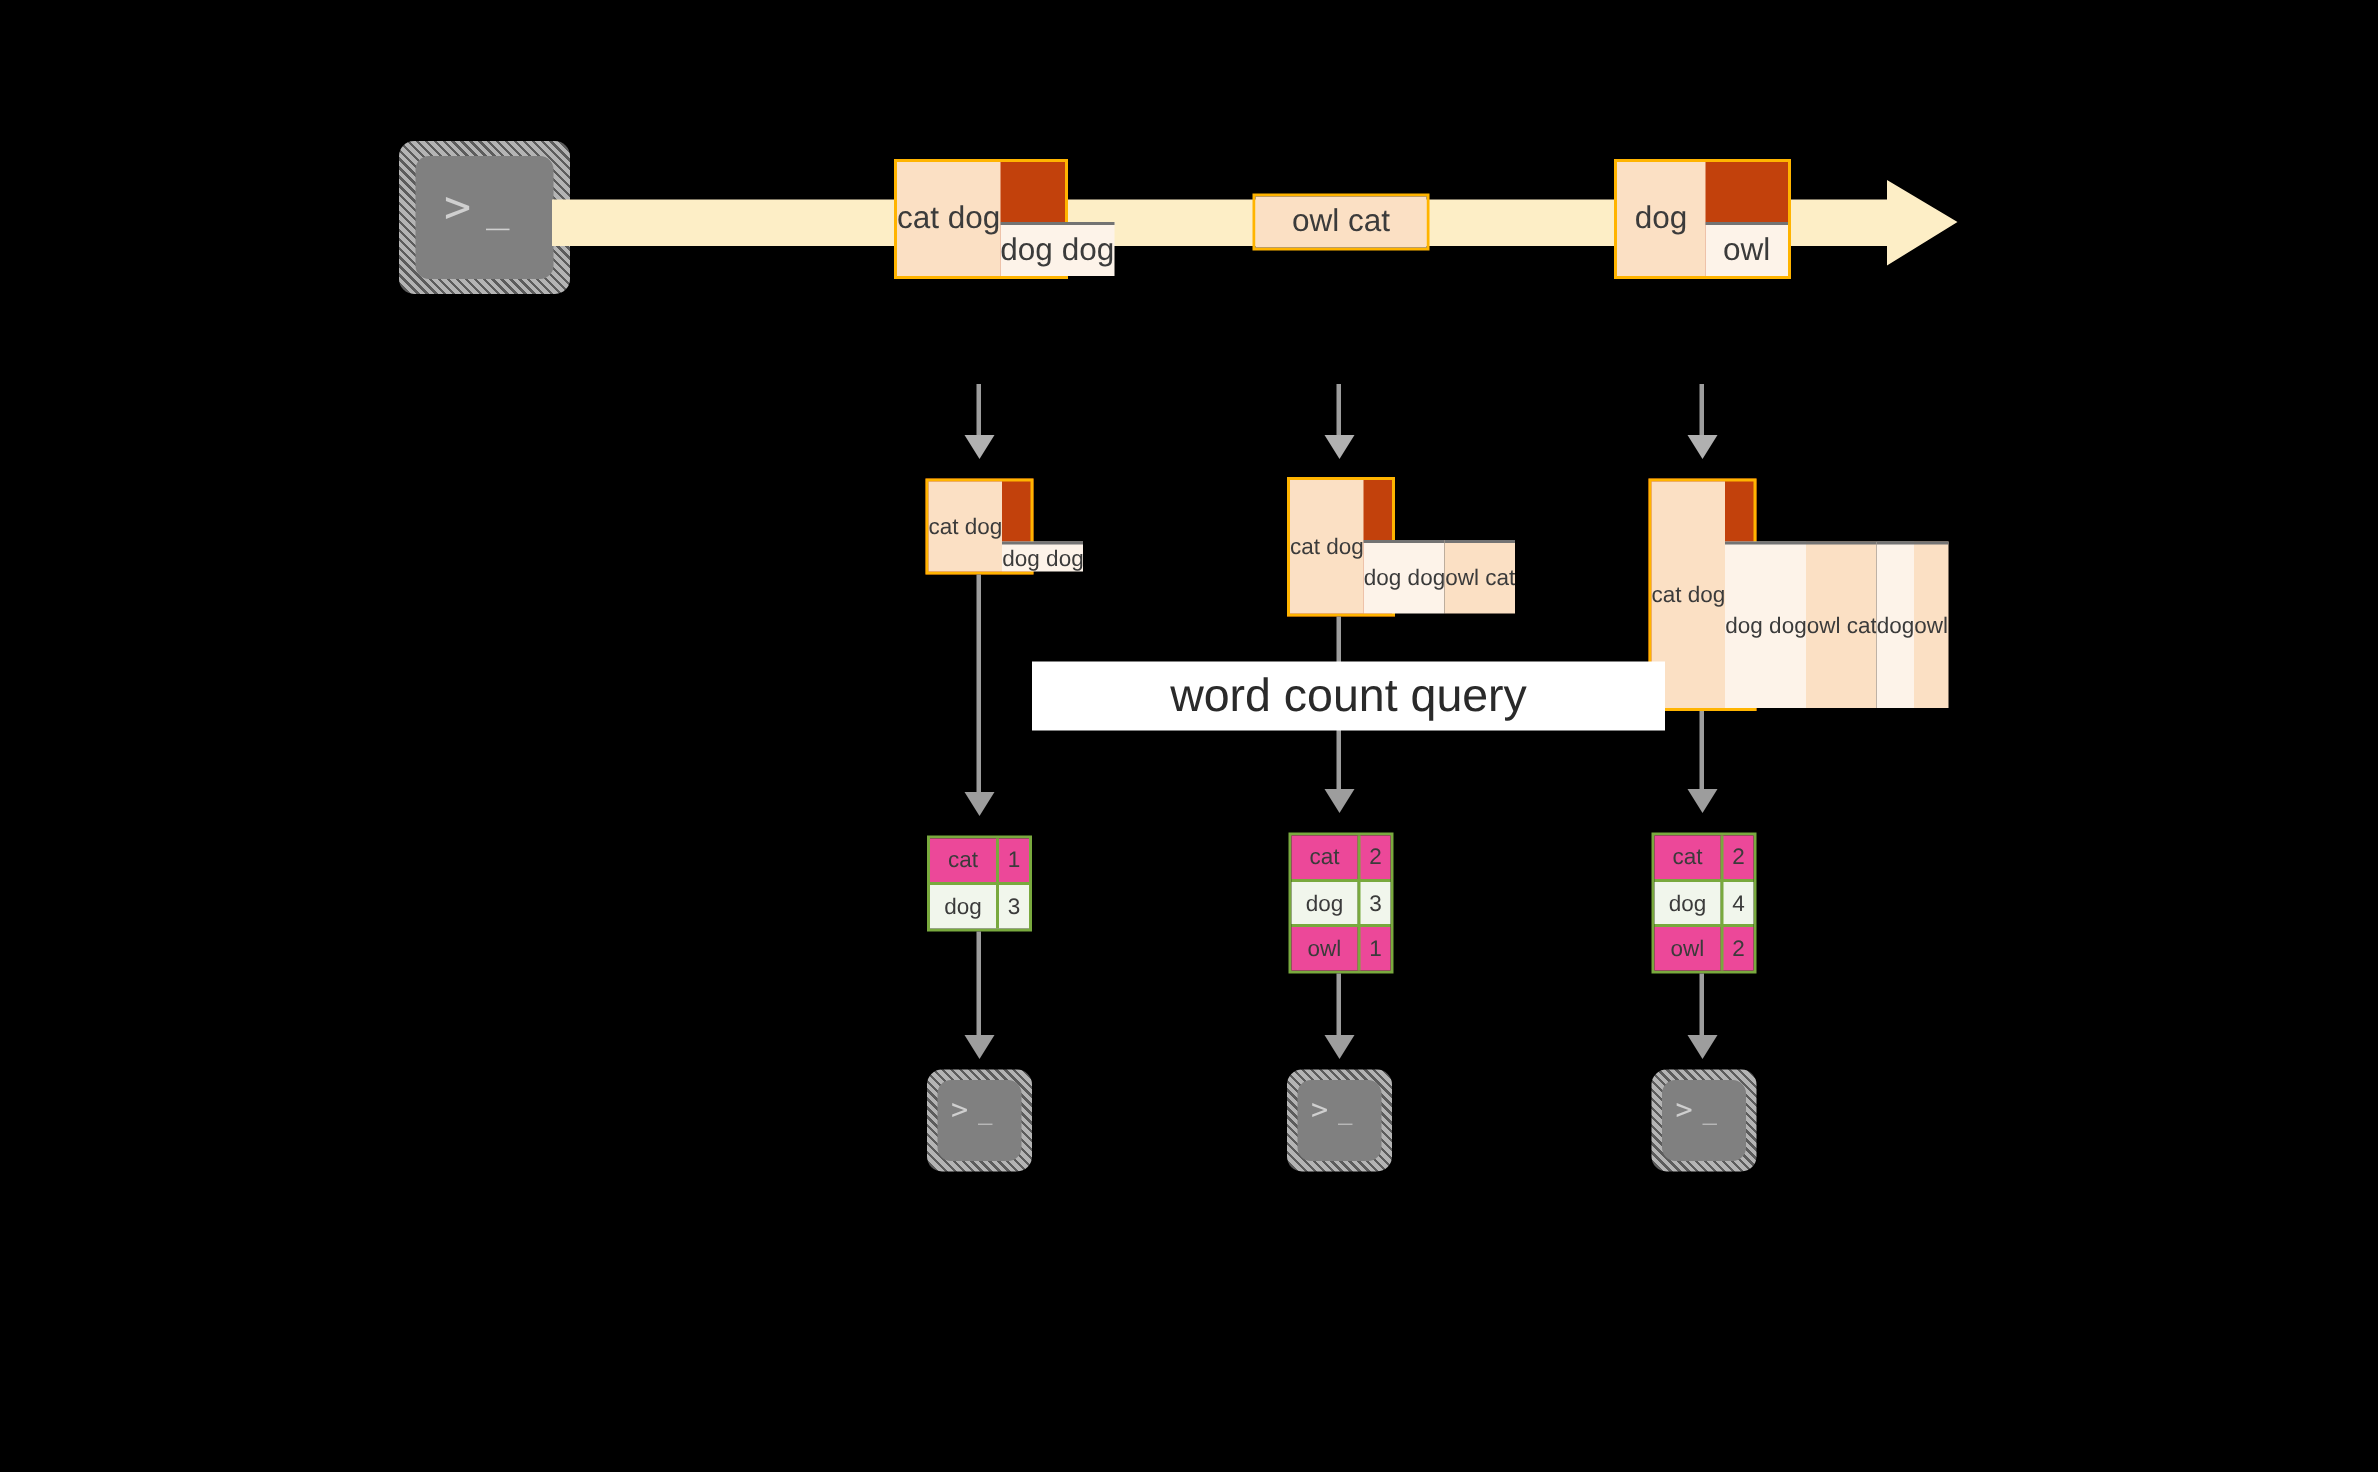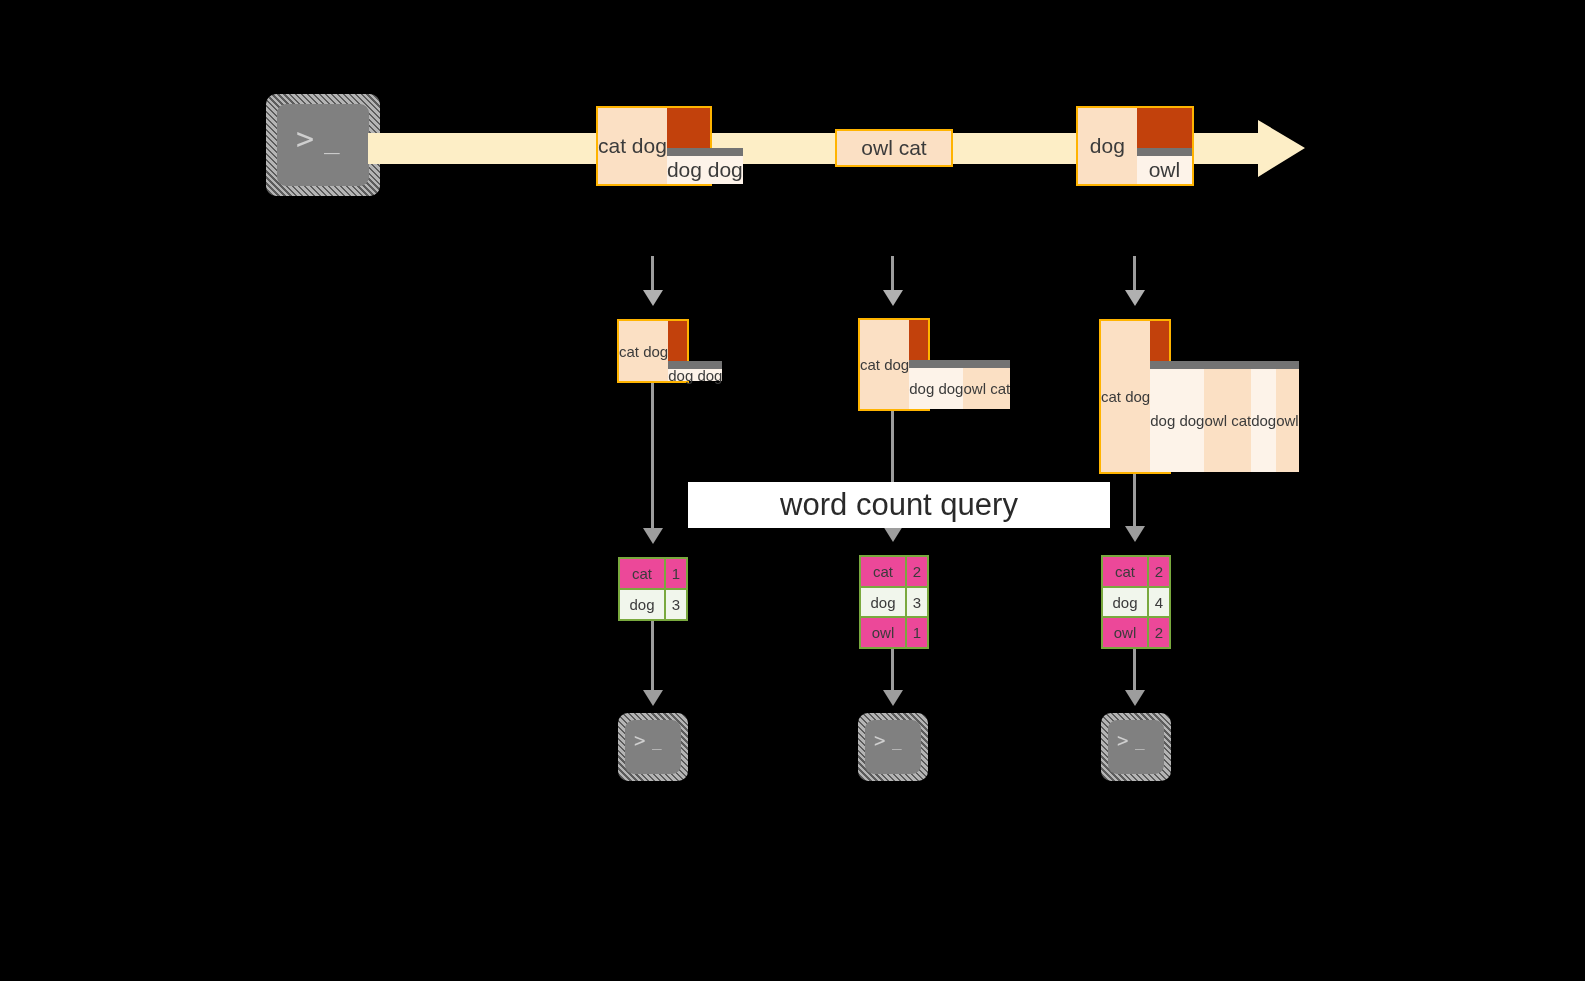--- a/index.html
+++ b/index.html
@@ -64,21 +64,21 @@
     box-sizing: border-box;
     display: flex;
     align-items: center;
     justify-content: center;
     color: #3b3b3b;
     white-space: nowrap;
     flex: 1 1 auto;
   }
   .obox .cell.dark  { background: #fbe0c4; }
   .obox .cell.light { background: #fdf3e9; }
-  .obox .cell + .cell { border-top: 8px solid #737373; margin-top: 40px; }
+  .obox .cell + .cell { border-top: 2px solid #737373; margin-top: 40px; }
 
   
   .gbox {
     position: absolute;
     box-sizing: border-box;
     border: 2px solid #79a93e;
     display: flex;
     flex-direction: column;
   }
   .gbox .grow {
@@ -262,17 +262,17 @@
   <div class="vline" style="left:1133px; top:649px; height:46px;"></div>
   <div class="vhead dk" style="left:1125px; top:690px;"></div>
 
   <div class="term" style="left:1101px; top:713px; width:70px; height:68px;">
     <div class="hatch"></div>
     <div class="inner" style="left:7px; top:7px; right:7px; bottom:7px;"></div>
     <span class="glyph" style="left:16px; top:18px; font-size:19px;">&gt;</span>
     <span class="glyph" style="left:34px; top:20px; font-size:16px;">_</span>
   </div>
 
-  <div class="query-band" style="left:688px; top:482px; width:422px; height:46px; font-size:31px;text-align:center;">
+  <div class="query-band" style="left:688px; top:441px; width:422px; height:46px; font-size:31px;text-align:center;">
     <span>word count query</span>
   </div>
 
 </div>
 
 </body></html>

